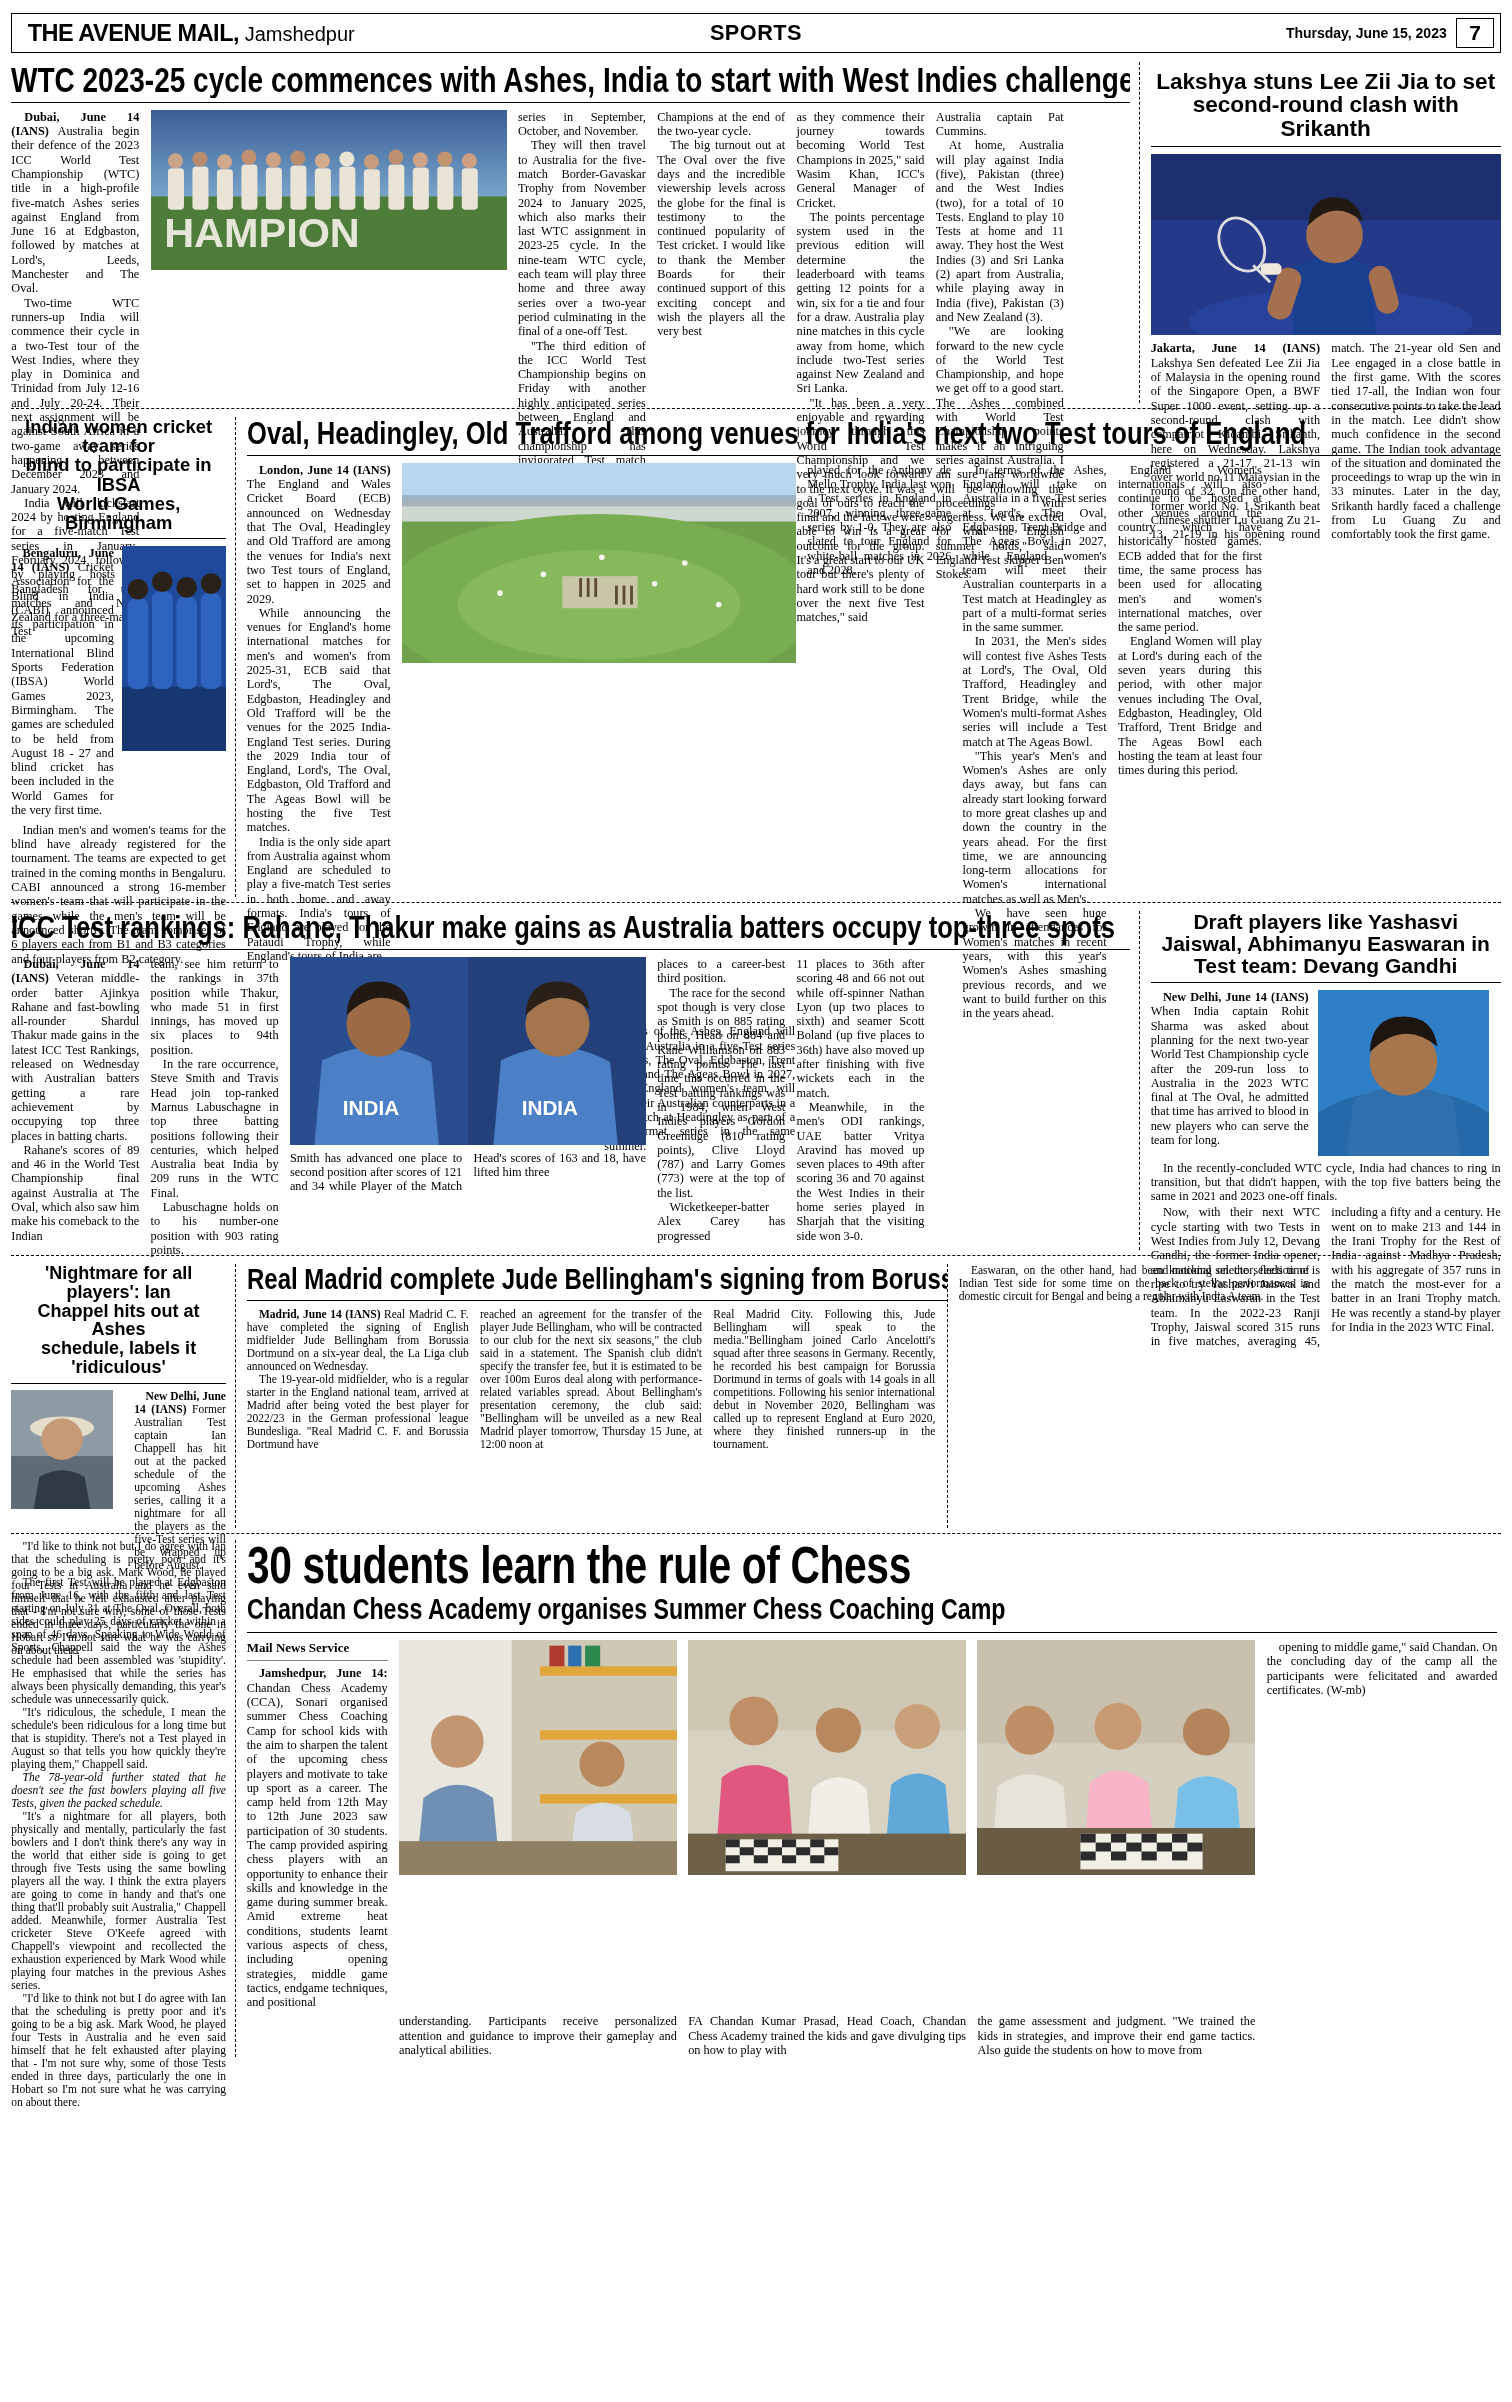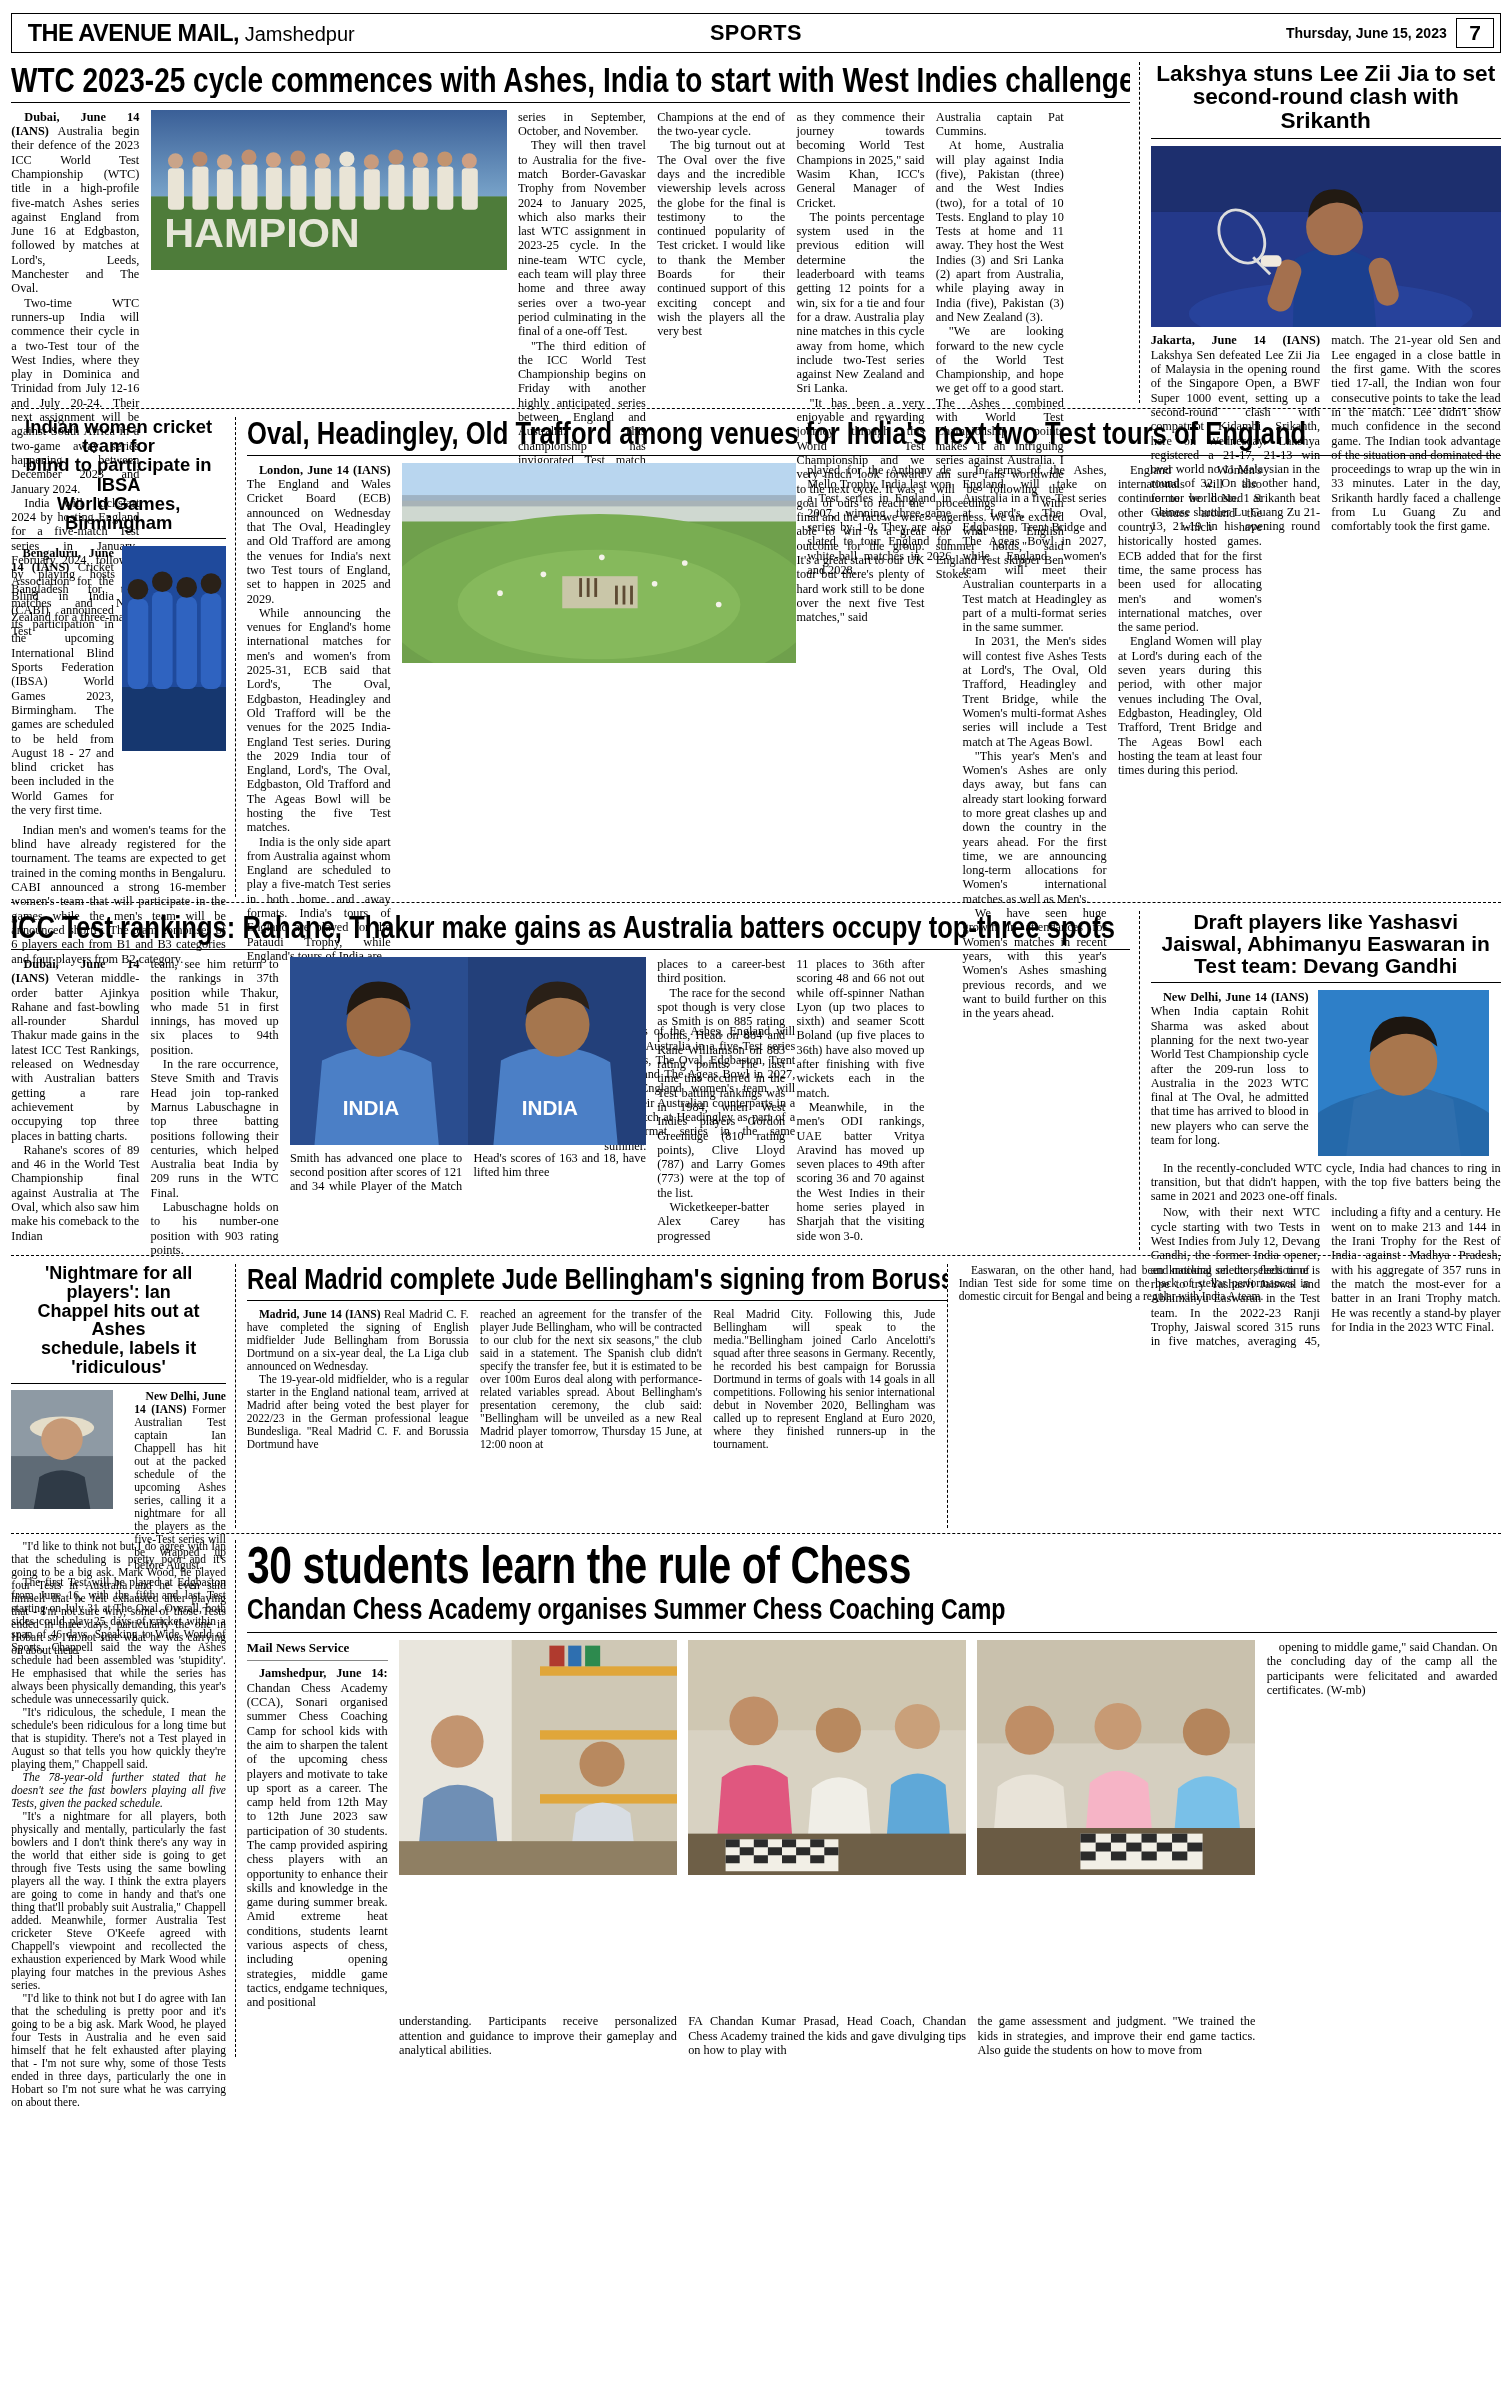--- a/index.html
+++ b/index.html
@@ -197,21 +197,21 @@
         </div>
         <div style="width:128px;">
           <p class="body-txt" style="margin:0;">Australia captain Pat Cummins.</p>
           <p class="body-txt" style="margin:0; text-indent:13px;">At home, Australia will play against India (five), Pakistan (three) and the West Indies (two), for a total of 10 Tests. England to play 10 Tests at home and 11 away. They host the West Indies (3) and Sri Lanka (2) apart from Australia, while playing away in India (five), Pakistan (3) and New Zealand (3).</p>
           <p class="body-txt" style="margin:0; text-indent:13px;">"We are looking forward to the new cycle of the World Test Championship, and hope we get off to a good start. The Ashes combined with World Test Championship points makes it an intriguing series against Australia. I am sure fans worldwide will be following the proceedings with eagerness. We are excited for what the English summer holds," said England Test skipper Ben Stokes.</p>
         </div>
       </div>
     </div>
 
     <div class="vrule" style="width:362px; padding-left:10.4px;">
-      <div class="hl-wrap center" style="font-size:22.6px;">
+      <div class="hl-wrap center" style="font-size:22.6px;margin-top:8px;">
         <div>Lakshya stuns Lee Zii Jia to set</div>
         <div>second-round clash with Srikanth</div>
       </div>
       <div class="hrule-solid" style="margin:5.6px 0 6.6px 0;"></div>
       <div class="photo ph-badminton" style="width:100%; height:181px;">
         <svg viewBox="0 0 370 192" width="100%" height="181" preserveAspectRatio="none">
           <rect width="370" height="192" fill="#16255a"></rect>
           <rect y="0" width="370" height="70" fill="#1d2f6e"></rect>
           <rect y="70" width="370" height="122" fill="#24398a"></rect>
           <ellipse cx="190" cy="178" rx="150" ry="34" fill="#2a4aa6" opacity="0.6"></ellipse>

